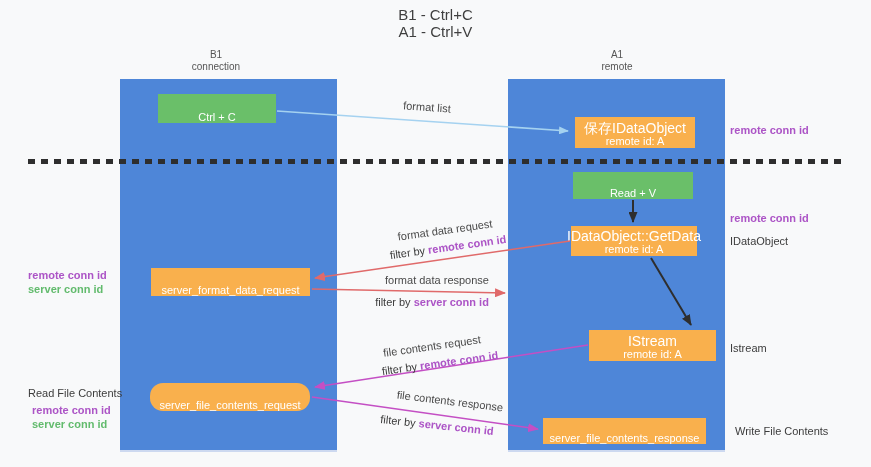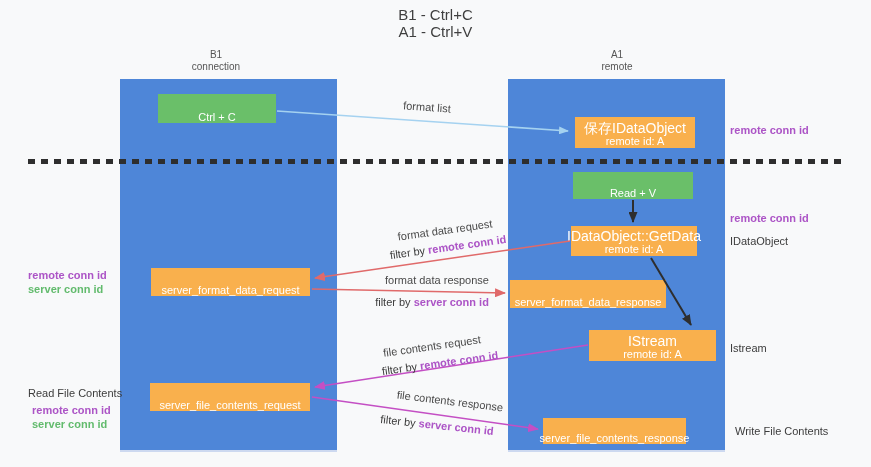--- a/index.html
+++ b/index.html
@@ -87,34 +87,31 @@
 
   <div class="abs box orange" style="left:571px;top:226px;width:126px;height:30px;">
     <span class="l1">IDataObject::GetData</span>
     <span class="l2">remote id: A</span>
   </div>
 
   <div class="abs box orange single" style="left:151px;top:268px;width:159px;height:28px;">
     <span>server_format_data_request</span>
   </div>
 
-  <div class="abs box orange single" style="left:510px;top:280px;width:156px;height:28px;">
-    <span>server_format_data_response</span>
-  </div>
 
   <div class="abs box orange" style="left:589px;top:330px;width:127px;height:31px;">
     <span class="l1">IStream</span>
     <span class="l2">remote id: A</span>
   </div>
 
-  <div class="abs box orange single" style="left:150px;top:383px;width:160px;height:28px;">
+  <div class="abs box orange single" style="left:150px;top:383px;width:160px;height:28px;border-radius:13px;">
     <span>server_file_contents_request</span>
   </div>
 
-  <div class="abs box orange single" style="left:543px;top:418px;width:143px;height:26px;">
+  <div class="abs box orange single" style="left:543px;top:418px;width:163px;height:26px;">
     <span>server_file_contents_response</span>
   </div>
 
   <svg class="overlay" width="871" height="467" viewBox="0 0 871 467">
     <defs>
       <marker id="m-blue" markerWidth="10" markerHeight="8" refX="9" refY="4" orient="auto" markerUnits="userSpaceOnUse">
         <path d="M0,0 L10,4 L0,8 z" style="fill:var(--arrow-blue);"></path>
       </marker>
       <marker id="m-dark" markerWidth="11" markerHeight="9" refX="10" refY="4.5" orient="auto" markerUnits="userSpaceOnUse">
         <path d="M0,0 L11,4.5 L0,9 z" style="fill:var(--arrow-dark);"></path>

